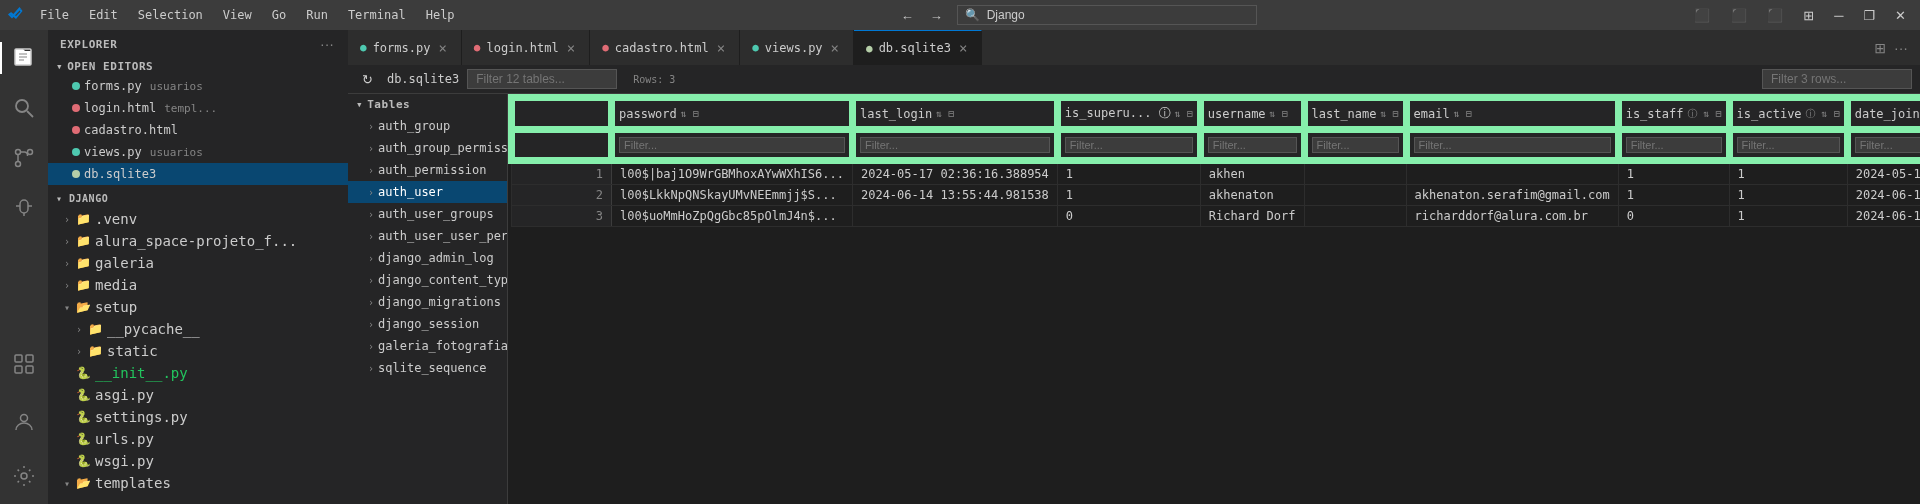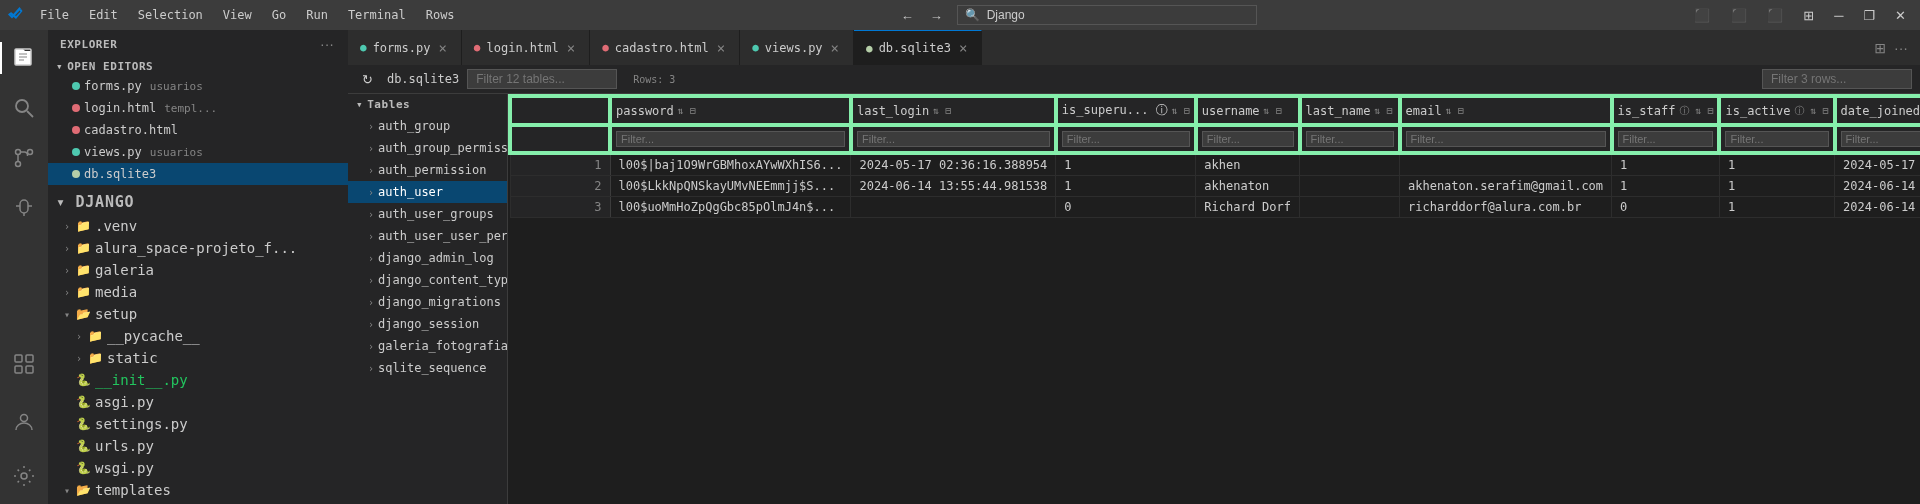--- a/index.html
+++ b/index.html
@@ -215,21 +215,21 @@
     
     .file-tree {
       flex: 1;
       overflow-y: auto;
       overflow-x: hidden;
     }
     .file-tree::-webkit-scrollbar { width: 4px; }
     .file-tree::-webkit-scrollbar-thumb { background: #424242; }
 
     .tree-section-header {
-      font-size: 15px;
+      font-size: 10px;
       font-weight: 700;
       color: #bbbbbb;
       padding: 4px 8px;
       letter-spacing: 0.05em;
       text-transform: uppercase;
       cursor: pointer;
     }
 
     .tree-item {
       display: flex;
@@ -384,21 +384,21 @@
     }
     thead {
       position: sticky;
       top: 0;
       z-index: 10;
     }
     th {
       background: #252526;
       color: #ccc;
       padding: 4px 4px;
-      border: 4px solid #86efac;
+      border: 7px solid #86efac;
       white-space: nowrap;
       font-weight: 400;
       min-width: 100px;
     }
     .th-inner {
       display: flex;
       align-items: center;
       gap: 4px;
     }
     .th-icons {
@@ -431,21 +431,21 @@
       <path d="M13 2l-1.5 1.5 1 1L8 9l-5-4-1.5 1.5 6.5 5.5L14.5 4 13 2z" fill="#0078d4"></path>
     </svg>
     <div class="titlebar-menu">
       <span class="titlebar-menu-item">File</span>
       <span class="titlebar-menu-item">Edit</span>
       <span class="titlebar-menu-item">Selection</span>
       <span class="titlebar-menu-item">View</span>
       <span class="titlebar-menu-item">Go</span>
       <span class="titlebar-menu-item">Run</span>
       <span class="titlebar-menu-item">Terminal</span>
-      <span class="titlebar-menu-item">Rows</span>
+      <span class="titlebar-menu-item">Help</span>
     </div>
   </div>
   <div class="titlebar-center">
     <div class="titlebar-nav">
       <button class="titlebar-action">←</button>
       <button class="titlebar-action">→</button>
     </div>
     <div class="search-bar">
       <span>🔍</span>
       <input type="text" value="Django" placeholder="Django" style="">

